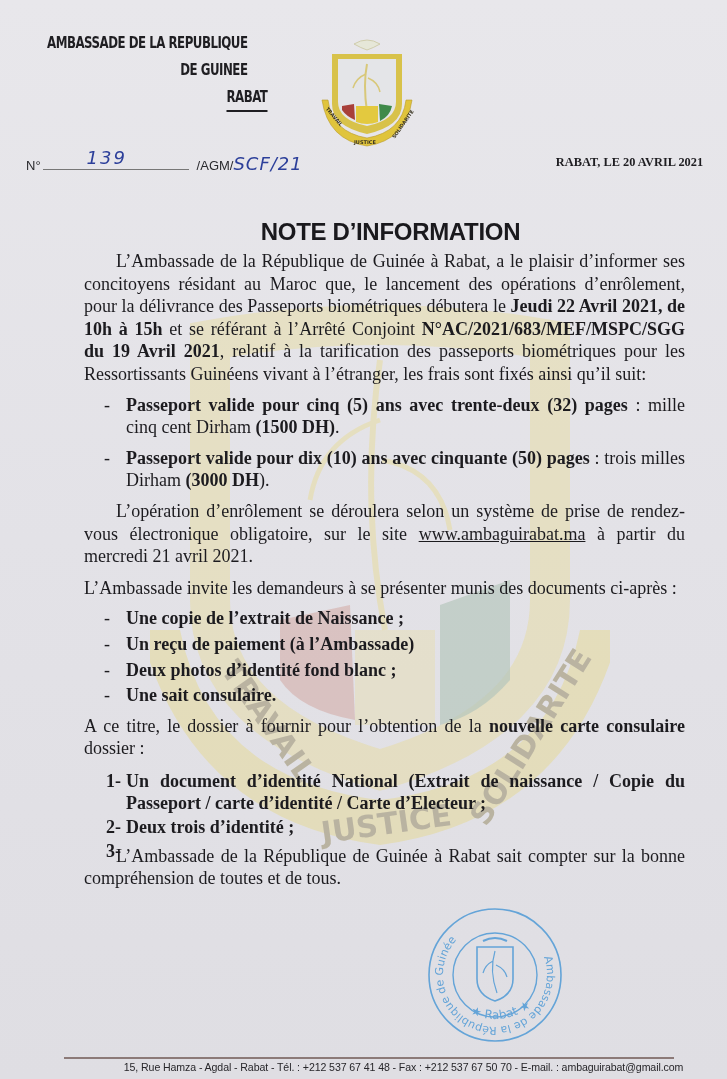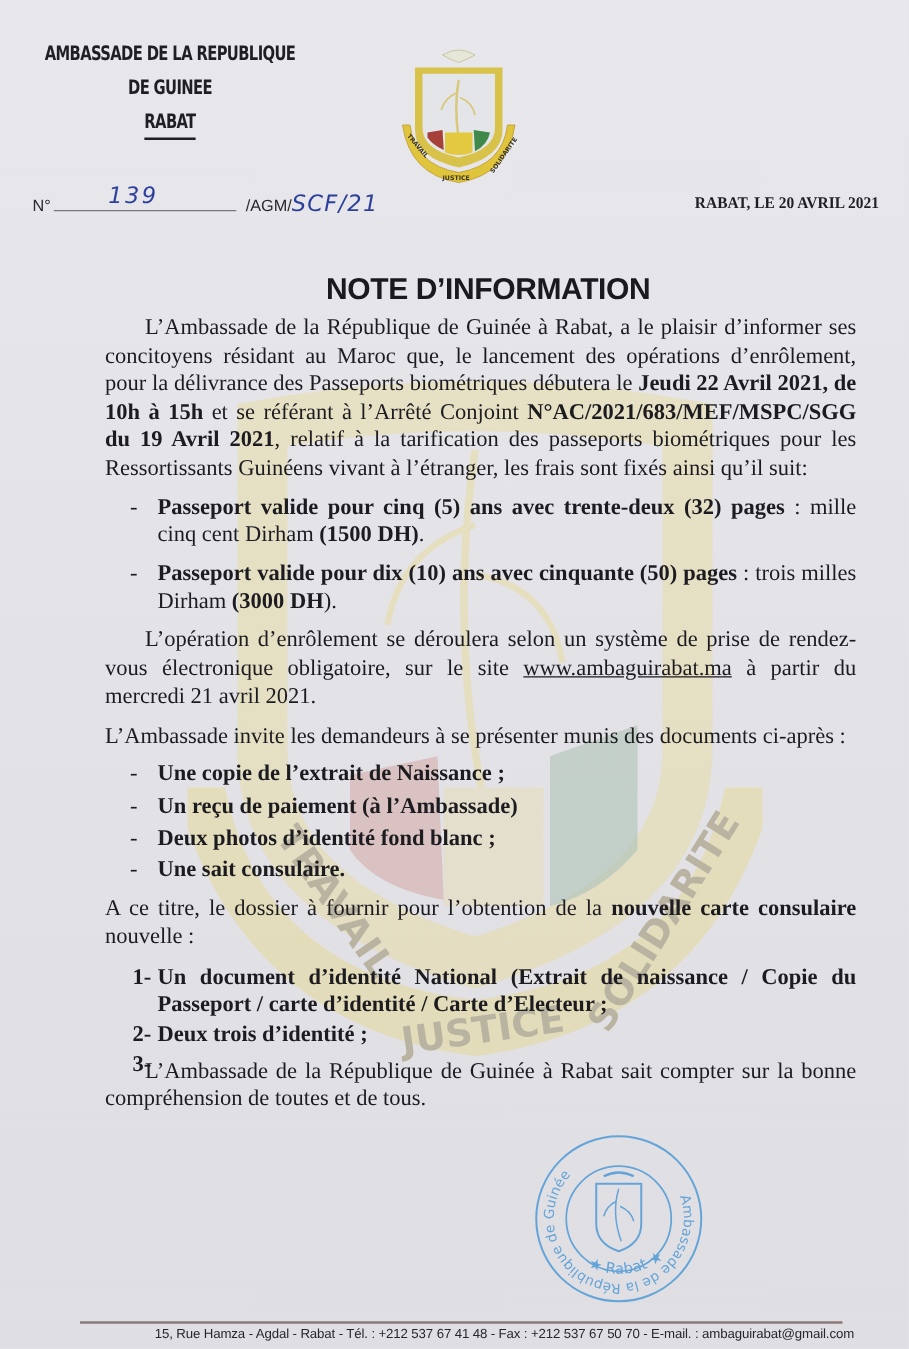--- a/index.html
+++ b/index.html
@@ -29,21 +29,21 @@
       height: 560px;
       pointer-events: none;
       opacity: 0.55;
     }
     
     .hdr-left {
       position: absolute;
       left: 0;
       top: 32px;
       width: 272px;
-      text-align: center;
+      text-align: right;
       font-family: "DejaVu Sans", sans-serif;
       font-weight: bold;
       font-stretch: condensed;
       color: #1f1e22;
     }
     .hdr-left .l1 { font-size: 16px; letter-spacing: -0.6px; line-height: 22px; transform: scaleX(0.82); transform-origin: center; display:block; }
     .hdr-left .l2 { font-size: 16px; letter-spacing: -0.6px; line-height: 22px; margin-top: 5px; transform: scaleX(0.82); display:block; }
     .hdr-left .l3 { font-size: 16px; letter-spacing: -0.6px; line-height: 22px; margin-top: 5px; display:inline-block; transform: scaleX(0.82); border-bottom: 2px solid #1f1e22; padding-bottom: 2px; }
     .crest {
       position: absolute;
@@ -244,21 +244,21 @@
 
     <p style="margin-top:9px">L’Ambassade invite les demandeurs à se présenter munis des documents ci-après :</p>
 
     <ul class="list doclist" style="font-weight:bold">
       <li><span class="dash" style="font-weight:normal">-</span><span>Une copie de l’extrait de Naissance ;</span></li>
       <li><span class="dash" style="font-weight:normal">-</span><span>Un reçu de paiement (à l’Ambassade)</span></li>
       <li><span class="dash" style="font-weight:normal">-</span><span>Deux photos d’identité fond blanc ;</span></li>
       <li><span class="dash" style="font-weight:normal">-</span><span>Une sait consulaire.</span></li>
     </ul>
 
-    <p style="margin-top:8px"><span>A ce titre, le dossier à fournir pour l’obtention de la </span><b>nouvelle carte consulaire</b><span> nouvelle :</span></p>
+    <p style="margin-top:8px"><span>A ce titre, le dossier à fournir pour l’obtention de la </span><b>nouvelle carte consulaire</b><span> dossier :</span></p>
 
     <ol class="numlist">
       <li><span class="num">1-</span><span>Un document d’identité National (Extrait de naissance / Copie du Passeport / carte d’identité / Carte d’Electeur ;</span></li>
       <li><span class="num">2-</span><span>Deux trois d’identité ;</span></li>
       <li><span class="num">3-</span></li>
     </ol>
 
     <p class="indent" style="margin-top:6px">L’Ambassade de la République de Guinée à Rabat sait compter sur la bonne compréhension de toutes et de tous.</p>
   </div>
 

